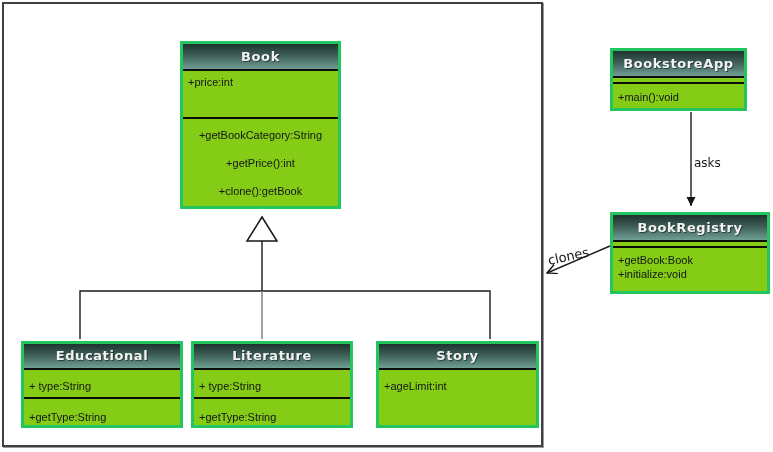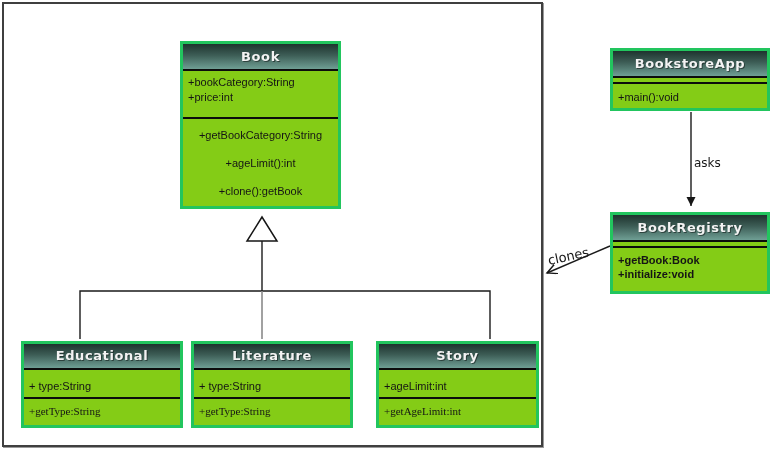--- a/index.html
+++ b/index.html
@@ -25,29 +25,29 @@
   #box-book .sec-attrs{flex:0 0 46px;}
   #box-book .sec-attrs .mem{line-height:15px;}
   #box-book .sec-methods{flex:1 1 auto;padding-top:2px;}
   #box-book .sec-methods .mem{line-height:28px;text-align:center;}
 
   #box-educational{left:21px;top:341px;width:162px;height:87px;}
   #box-literature{left:191px;top:341px;width:162px;height:87px;}
   #box-story{left:376px;top:341px;width:163px;height:87px;}
   .sub .uhead{height:24px;line-height:24px;}
   .sub .sec-attrs{flex:0 0 27px;padding-top:10px;border-radius:9px;}
-  .sub .sec-methods{flex:1 1 auto;padding-top:6px;font-family:Liberation Serif, serif;}
+  .sub .sec-methods{flex:1 1 auto;padding-top:12px;}
 
-  #box-app{left:610px;top:48px;width:160px;height:63px;}
+  #box-app{left:610px;top:48px;width:137px;height:63px;}
   #box-app .sec-methods{flex:1 1 auto;padding-top:3px;}
   #box-app .sec-methods .mem{line-height:20px;}
 
   #box-registry{left:610px;top:212px;width:160px;height:82px;}
   #box-registry .sec-methods{flex:1 1 auto;padding-top:5px;}
-  #box-registry .sec-methods .mem{line-height:14px;font-weight:bold;}
+  #box-registry .sec-methods .mem{line-height:14px;}
 
   .edge-label{position:absolute;font-family:"DejaVu Sans",sans-serif;font-size:12px;color:#161616;}
   #label-asks{left:694px;top:156px;}
   #label-clones{left:548px;top:253px;font-size:13px;transform:rotate(-12deg);transform-origin:left center;}
 </style>
 </head>
 <body>
 
 <div class="stage">
 
@@ -69,26 +69,25 @@
 
     <polygon points="262,217 247,241 277,241" fill="#ffffff" stroke="#161616" stroke-width="1.5"></polygon>
     <line x1="262" y1="241" x2="262" y2="291" stroke="#1a1a1a" stroke-width="1.4"></line>
     <polyline points="80,339 80,291 490,291 490,339" fill="none" stroke="#1a1a1a" stroke-width="1.4"></polyline>
     <line x1="262" y1="291" x2="262" y2="339" stroke="#8a8a8a" stroke-width="1.6"></line>
   </svg>
 
   <div class="ubox" id="box-book">
     <div class="uhead">Book</div>
     <div class="usec sec-attrs">
-      <div class="mem">+bookCategory:String</div>
       <div class="mem">+price:int</div>
     </div>
     <div class="usec sec-methods divided">
       <div class="mem">+getBookCategory:String</div>
-      <div class="mem">+ageLimit():int</div>
+      <div class="mem">+getPrice():int</div>
       <div class="mem">+clone():getBook</div>
     </div>
   </div>
 
   <div class="ubox sub" id="box-educational">
     <div class="uhead">Educational</div>
     <div class="usec sec-attrs">
       <div class="mem">+ type:String</div>
     </div>
     <div class="usec sec-methods divided">
@@ -104,23 +103,20 @@
     <div class="usec sec-methods divided">
       <div class="mem">+getType:String</div>
     </div>
   </div>
 
   <div class="ubox sub" id="box-story">
     <div class="uhead">Story</div>
     <div class="usec sec-attrs">
       <div class="mem">+ageLimit:int</div>
     </div>
-    <div class="usec sec-methods divided">
-      <div class="mem">+getAgeLimit:int</div>
-    </div>
   </div>
 
   <div class="ubox" id="box-app">
     <div class="uhead">BookstoreApp</div>
     <div class="usec strip"></div>
     <div class="usec sec-methods divided">
       <div class="mem">+main():void</div>
     </div>
   </div>
 

